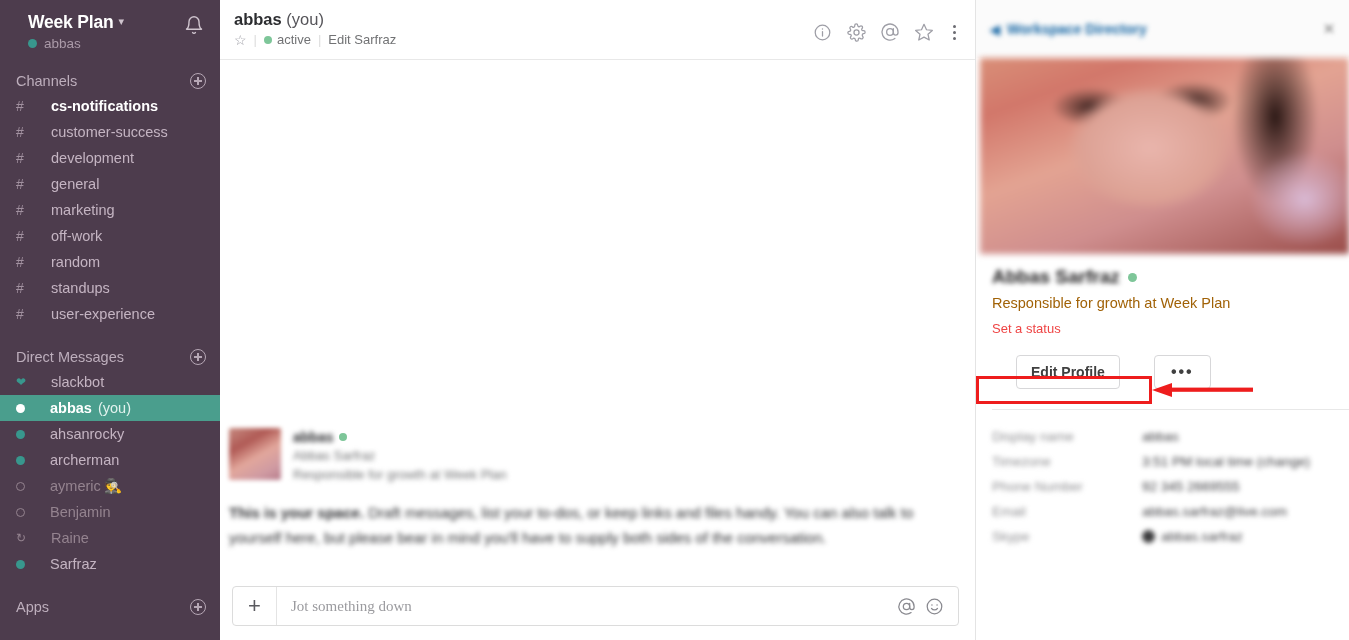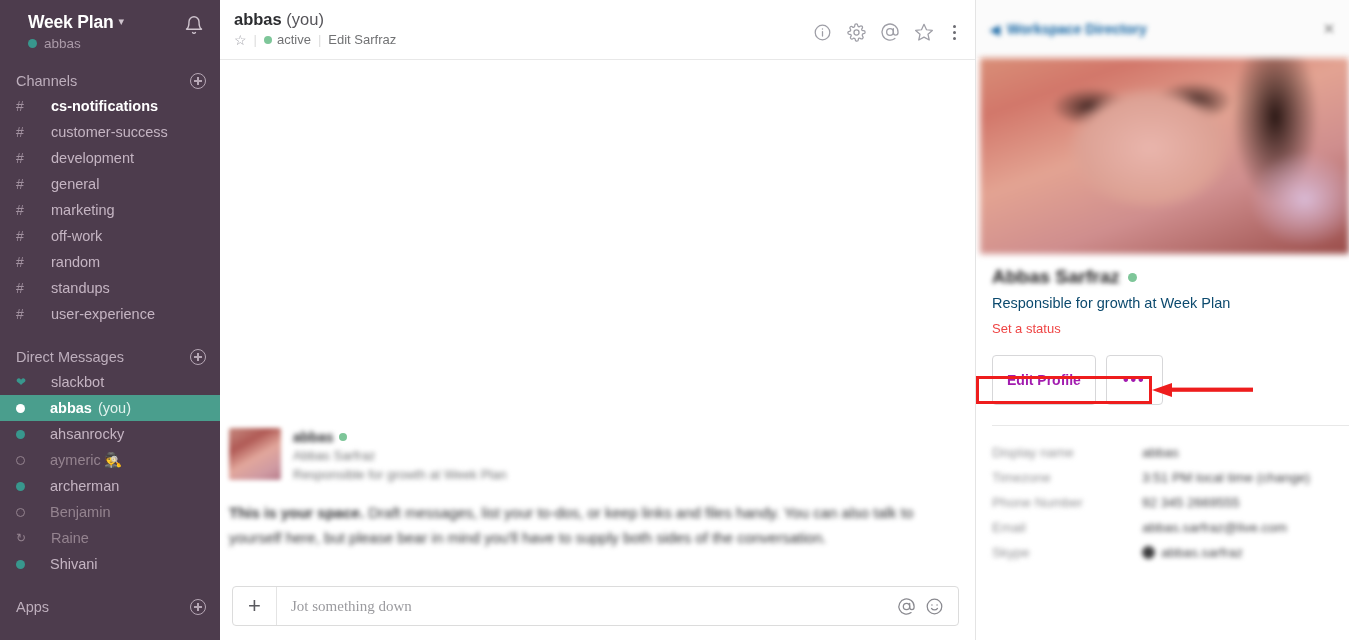--- a/index.html
+++ b/index.html
@@ -314,38 +314,39 @@
   .rp-name {
     font-size: 19px; font-weight: bold; color: #1d1c1d;
     filter: blur(2.8px);
   }
   .rp-name-dot {
     width: 9px; height: 9px; border-radius: 50%;
     background: #7ec699; display: inline-block;
     filter: blur(0.6px);
   }
   .rp-desc {
-    font-size: 14.5px; color: #0c4a6e;
+    font-size: 14.5px; color: #a16207;
     margin-top: 7px;
   }
   .rp-status {
     font-size: 13px; color: #ef4444;
     margin-top: 10px; cursor: pointer; display: inline-block;
   }
   .rp-buttons {
     display: flex; gap: 10px; margin-top: 18px;
   }
   .btn {
     border: 1px solid #d7d7d9; border-radius: 4px;
     background: #ffffff;
-    height: 50px; padding: 0 14px;
-    font-size: 14px; font-weight: bold; color: #a21caf;
+    height: 34px; padding: 0 14px;
+    font-size: 14px; font-weight: bold; color: #404040;
     font-family: "Liberation Sans", sans-serif;
     display: flex; align-items: center; justify-content: center;
     cursor: pointer;
+    margin-left: 24px;
   }
   .btn.dots { padding: 0 16px; letter-spacing: 2px; font-size: 16px; }
   .rp-divider {
     height: 1px; background: #e8e8e8; margin: 20px 0 0 16px;
   }
   .rp-fields { padding: 14px 16px 0 16px; }
   .field-row {
     display: flex; align-items: center;
     height: 25px;
     filter: blur(2.6px);
@@ -459,44 +460,44 @@
         <span class="presence white"></span>
         <span class="nm">abbas</span>
         <span class="you">(you)</span>
       </div>
 
       <div class="nav-item">
         <span class="presence"></span>
         <span class="nm">ahsanrocky</span>
       </div>
 
+      <div class="nav-item">
+        <span class="presence"></span>
+        <span class="nm">archerman</span>
+      </div>
+
       <div class="nav-item muted">
         <span class="presence hollow"></span>
         <span class="nm">aymeric  🕵</span>
       </div>
 
-      <div class="nav-item">
-        <span class="presence"></span>
-        <span class="nm">archerman</span>
-      </div>
-
       <div class="nav-item muted">
         <span class="presence hollow"></span>
         <span class="nm">Benjamin</span>
       </div>
 
 
       <div class="nav-item muted">
         <span class="away-sym">↻</span>
         <span class="nm">Raine</span>
       </div>
 
       <div class="nav-item">
         <span class="presence"></span>
-        <span class="nm">Shivani</span>
+        <span class="nm">Sarfraz</span>
       </div>
     </div>
 
     <div class="section">
       <div class="section-head">
         <span class="lbl">Apps</span>
         <span class="plus-icon"></span>
       </div>
     </div>
   </div>

